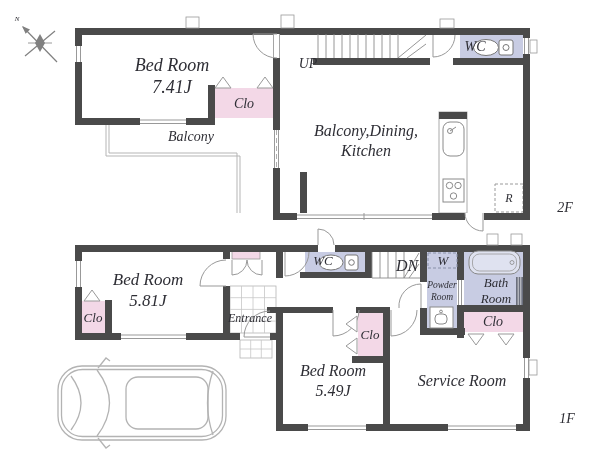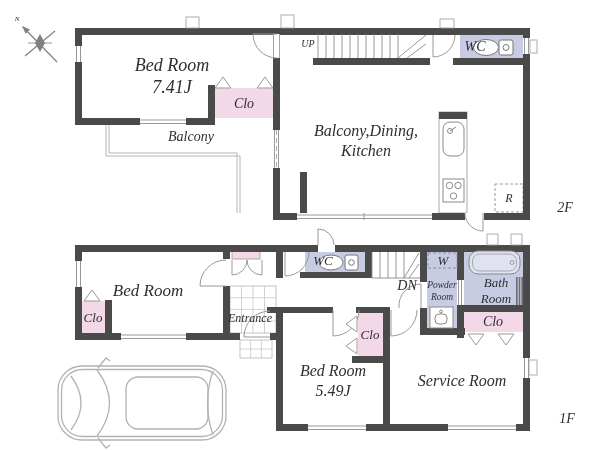--- a/index.html
+++ b/index.html
@@ -245,50 +245,51 @@
   <div class="lbl" style="left:172px;top:77px;font-size:18px;">
     <span>Bed Room</span>
       <span>7.41J</span>
   </div>
   <div class="lbl" style="left:244px;top:104px;font-size:14px;">
     <span>Clo</span>
   </div>
   <div class="lbl" style="left:191px;top:137px;font-size:14px;">
     <span>Balcony</span>
   </div>
-  <div class="lbl" style="left:308px;top:44px;font-size:10px;">
+  <div class="lbl" style="left:308px;top:64px;font-size:14px;">
     <span>UP</span>
   </div>
   <div class="lbl" style="left:475px;top:47px;font-size:14px;">
     <span>WC</span>
   </div>
   <div class="lbl" style="left:366px;top:141px;font-size:16px;">
     <span>Balcony,Dining,</span>
       <span>Kitchen</span>
   </div>
   <div class="lbl" style="left:509px;top:198px;font-size:12px;">
     <span>R</span>
   </div>
   <div class="lbl" style="left:565px;top:208px;font-size:14px;">
     <span>2F</span>
   </div>
 
   <div class="lbl" style="left:148px;top:291px;font-size:17px;">
     <span>Bed Room</span>
+      <span>5.81J</span>
   </div>
   <div class="lbl" style="left:93px;top:318px;font-size:13px;">
     <span>Clo</span>
   </div>
   <div class="lbl" style="left:250px;top:318px;font-size:12px;">
     <span>Entrance</span>
   </div>
   <div class="lbl" style="left:323px;top:261px;font-size:13px;">
     <span>WC</span>
   </div>
-  <div class="lbl" style="left:407px;top:286px;font-size:14px;">
+  <div class="lbl" style="left:407px;top:266px;font-size:16px;">
     <span>DN</span>
   </div>
   <div class="lbl" style="left:443px;top:261px;font-size:13px;">
     <span>W</span>
   </div>
   <div class="lbl" style="left:442px;top:292px;font-size:9.5px;">
     <span>Powder</span>
       <span>Room</span>
   </div>
   <div class="lbl" style="left:496px;top:291px;font-size:13px;">

